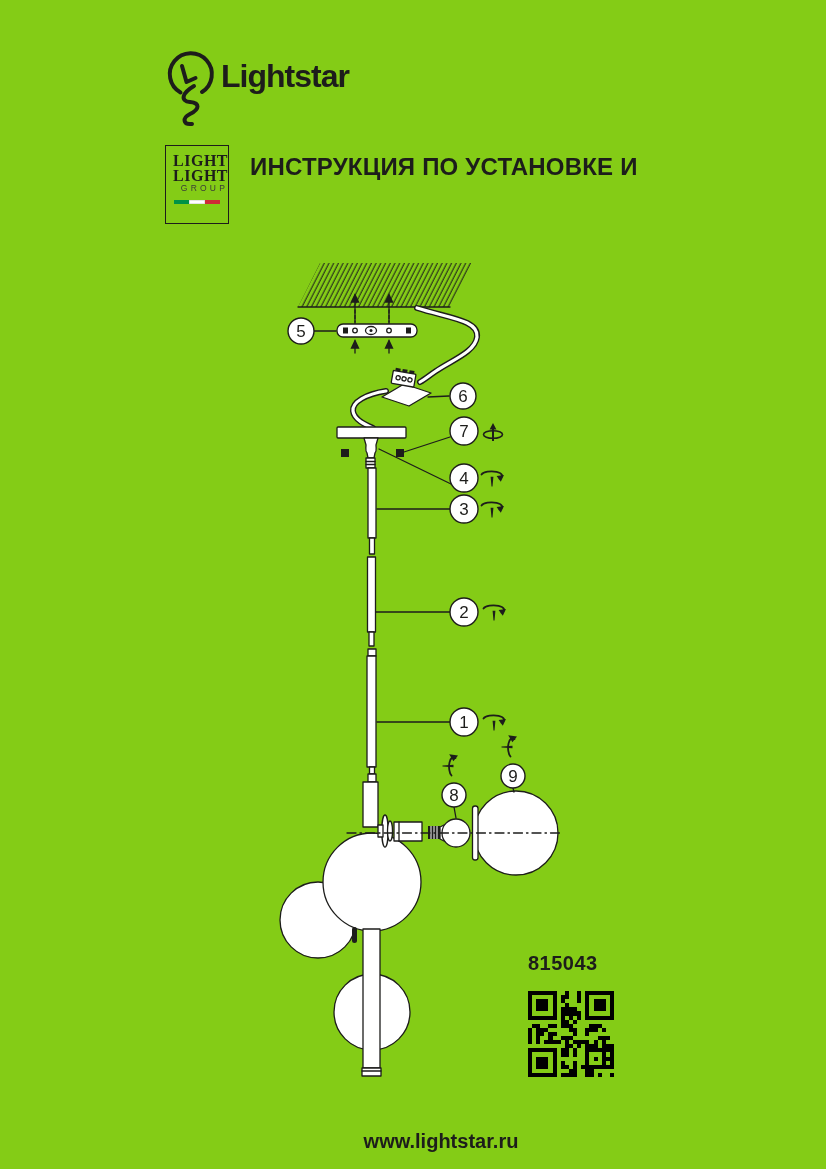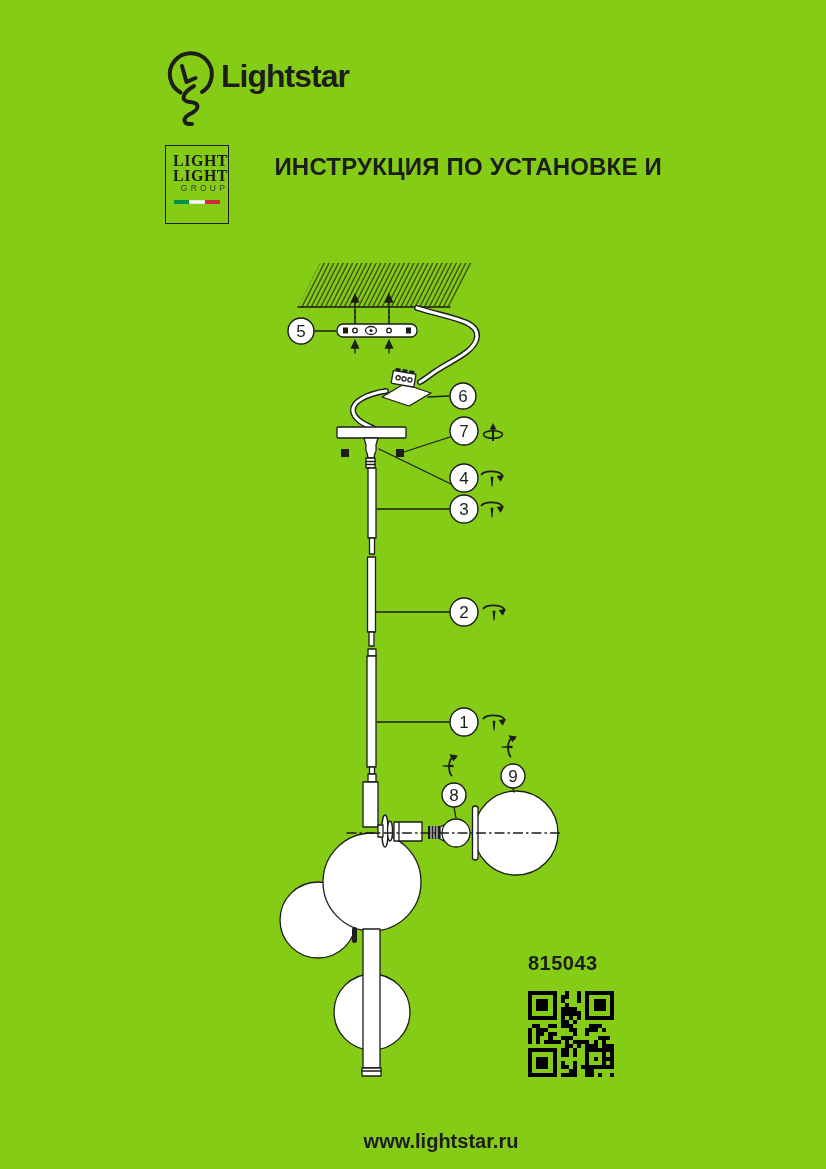--- a/index.html
+++ b/index.html
@@ -27,21 +27,21 @@
   .gb-big{font-size:16px;font-weight:bold;line-height:0.95;letter-spacing:0.5px;}
   .gb-big:first-child{margin-top:7px;}
   .gb-small{font-family:"Liberation Sans",sans-serif;font-size:8.5px;letter-spacing:3.2px;
             margin-top:0;margin-left:3px;color:#3a3a38;}
   #flag{width:46px;height:4px;margin:7px auto 0 auto;display:flex;}
   #flag .fg{width:15px;height:4px;background:var(--flag-green);}
   #flag .fw{width:16px;height:4px;background:#fff;box-shadow:inset 0 0 0 0.5px #cccccc;}
   #flag .fr{width:15px;height:4px;background:var(--flag-red);}
 
   
-  #insttitle{position:absolute;left:250px;top:153px;width:412px;text-align:right;
+  #insttitle{position:absolute;left:250px;top:153px;width:412px;text-align:left;
              font-size:24px;font-weight:bold;line-height:1.18;letter-spacing:0.2px;}
 
   
   #diagram{position:absolute;left:0;top:240px;}
   #diagram .ln{stroke:var(--ink);stroke-width:1.3;fill:none;stroke-linecap:round;stroke-linejoin:round;}
   #diagram .lnw{stroke:var(--ink);stroke-width:1.3;fill:#fff;stroke-linejoin:round;}
   #diagram .fk{fill:var(--ink);stroke:none;}
   #diagram .co{fill:#fff;stroke:var(--ink);stroke-width:1.4;}
   #diagram .cn{font-family:"Liberation Sans",sans-serif;font-size:17px;fill:var(--ink);
                text-anchor:middle;}

